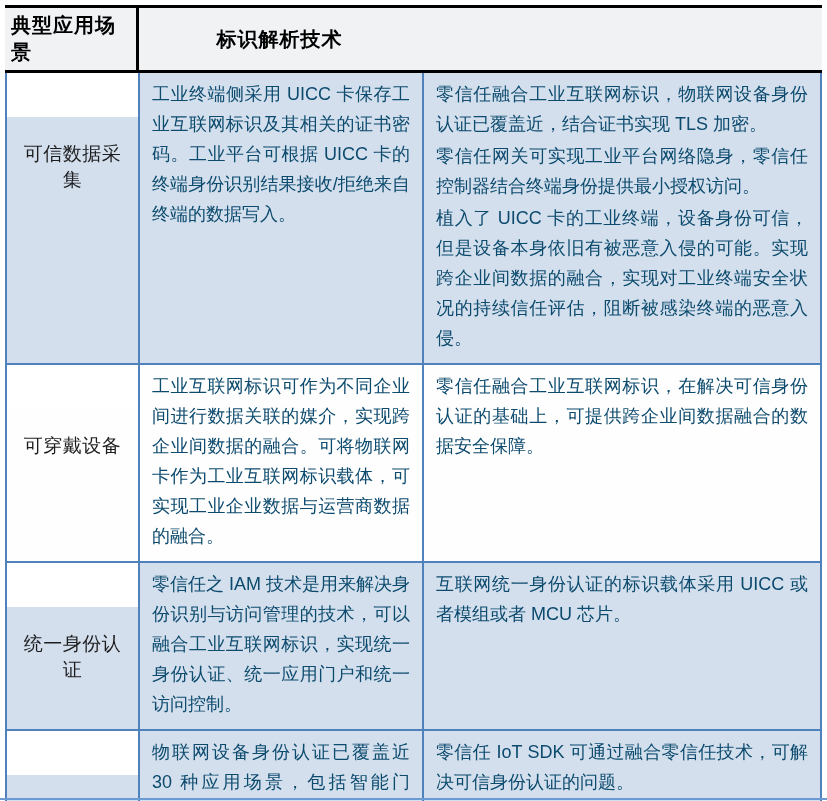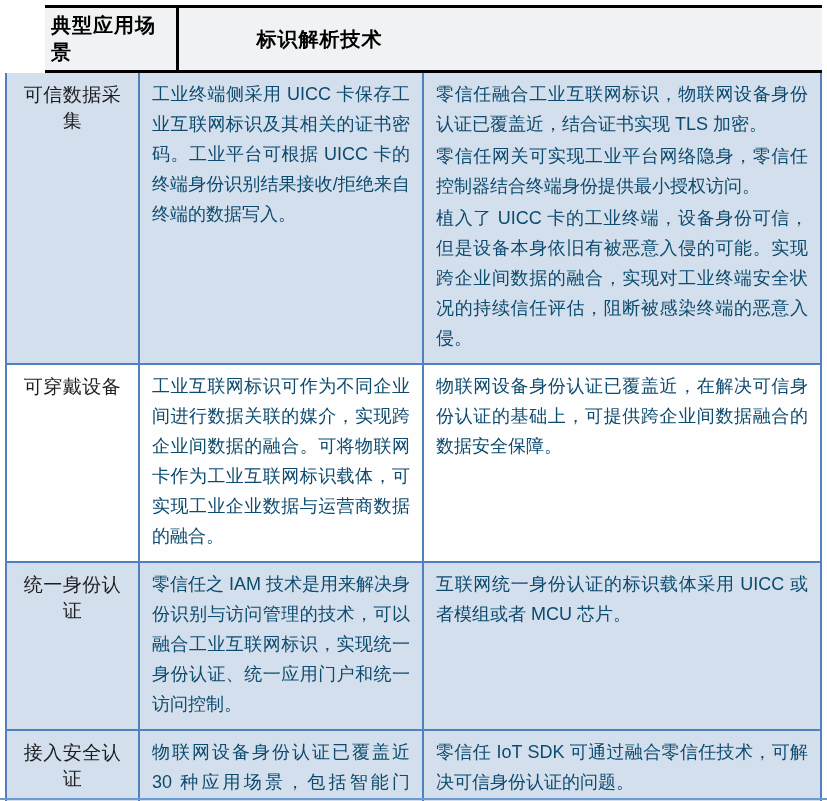--- a/index.html
+++ b/index.html
@@ -19,21 +19,20 @@
     width:817px;
   }
 
   
   .thead {
     display:grid;
     grid-template-columns:131px 284px 1fr;
     background:var(--header-bg,#f0f2f4);
     border-top:3px solid var(--header-line,#000000);
     border-bottom:3px solid var(--header-line,#000000);
-    margin-left:40px;
   }
   .th {
     min-height:40px;
     display:flex; align-items:center; justify-content:center;
     font-size:20px; font-weight:bold;
     color:var(--header-text,#000000);
     padding:4px 6px;
     letter-spacing:1px;
   }
   .th + .th { border-left:3px solid var(--header-line,#000000); }
@@ -57,24 +56,25 @@
 
   .cell {
     background:var(--shaded-bg,#d3dfec);
     padding:6px 12px 8px 12px;
   }
   .cell + .cell { border-left:2px solid var(--accent,#4f81bd); }
   .trow:nth-child(2) .cell { background:var(--plain-bg,#fefefe); }
 
   .scenario {
     text-align:center;
-    padding-top:9px;
+    padding-top:24px;
     font-size:19px;
     color:#1d1d1f;
     letter-spacing:0.5px;
+    margin-top:44px;
   }
 
   .body-cell p {
     font-size:18px;
     line-height:30px;
     color:#0c4a6e;
     text-align:justify;
     text-justify:inter-ideograph;
     margin:0 0 2px 0;
   }
@@ -113,21 +113,21 @@
           </div>
         </div>
         <div class="trow">
           <div class="cell scenario">
             <div>可穿戴设备</div>
           </div>
           <div class="cell body-cell">
             <p>工业互联网标识可作为不同企业间进行数据关联的媒介，实现跨企业间数据的融合。可将物联网卡作为工业互联网标识载体，可实现工业企业数据与运营商数据的融合。</p>
           </div>
           <div class="cell body-cell">
-            <p>物联网设备身份认证已覆盖近，在解决可信身份认证的基础上，可提供跨企业间数据融合的数据安全保障。</p>
+            <p>零信任融合工业互联网标识，在解决可信身份认证的基础上，可提供跨企业间数据融合的数据安全保障。</p>
           </div>
         </div>
         <div class="trow">
           <div class="cell scenario">
             <div>统一身份认证</div>
           </div>
           <div class="cell body-cell">
             <p>零信任之 IAM 技术是用来解决身份识别与访问管理的技术，可以融合工业互联网标识，实现统一身份认证、统一应用门户和统一访问控制。</p>
           </div>
           <div class="cell body-cell">

